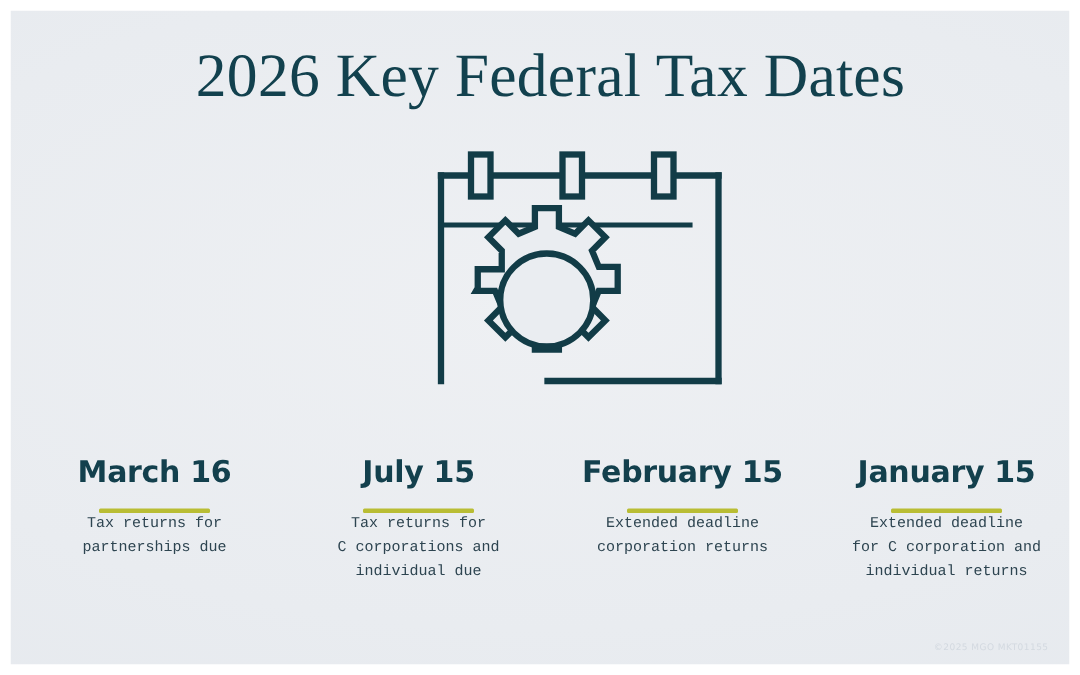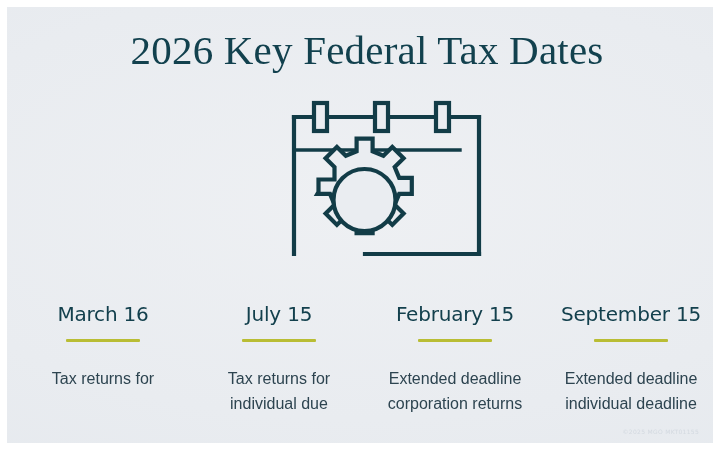--- a/index.html
+++ b/index.html
@@ -58,37 +58,37 @@
   }
   .col {
     flex: 1 1 0;
     text-align: center;
     padding: 0 4px;
     box-sizing: border-box;
   }
   .col-date {
     font-family: "DejaVu Sans", sans-serif;
     font-size: 20px;
-    font-weight: normal;
+    font-weight: bold;
     color: #13404d;
     line-height: 1.15;
     letter-spacing: -0.2px;
     white-space: nowrap;
   }
   .col-rule {
     width: 74px;
     height: 3px;
     background: #b9bd34;
     margin: 13px auto 0 auto;
     border-radius: 1px;
   }
   .col-desc {
-    margin-top: 24px;
-    font-family: Liberation Sans, sans-serif;
-    font-size: 16px;
+    margin-top: 0;
+    font-family: Liberation Mono, monospace;
+    font-size: 10px;
     line-height: 1.58;
     color: #2d4450;
   }
   .col-desc span { display: block; }
   
   #footer-credit {
     position: absolute;
     right: 14px;
     bottom: 8px;
     font-family: "DejaVu Sans", sans-serif;
@@ -139,47 +139,50 @@
     </svg>
   </div>
 
   <div id="columns">
 
     <div class="col">
       <div class="col-date">March 16</div>
       <div class="col-rule"></div>
       <div class="col-desc">
         <span>Tax returns for</span>
+        <span>partnerships due</span>
       </div>
     </div>
 
     <div class="col">
       <div class="col-date">July 15</div>
       <div class="col-rule"></div>
       <div class="col-desc">
         <span>Tax returns for</span>
+        <span>C corporations and</span>
         <span>individual due</span>
       </div>
     </div>
 
     <div class="col">
       <div class="col-date">February 15</div>
       <div class="col-rule"></div>
       <div class="col-desc">
         <span>Extended deadline</span>
         <span>corporation returns</span>
       </div>
     </div>
 
     <div class="col">
-      <div class="col-date">September 15</div>
+      <div class="col-date">January 15</div>
       <div class="col-rule"></div>
       <div class="col-desc">
         <span>Extended deadline</span>
-        <span>individual deadline</span>
+        <span>for C corporation and</span>
+        <span>individual returns</span>
       </div>
     </div>
 
   </div>
 
   <div id="footer-credit">©2025 MGO MKT01155</div>
 
 </div>
 
 </body></html>

